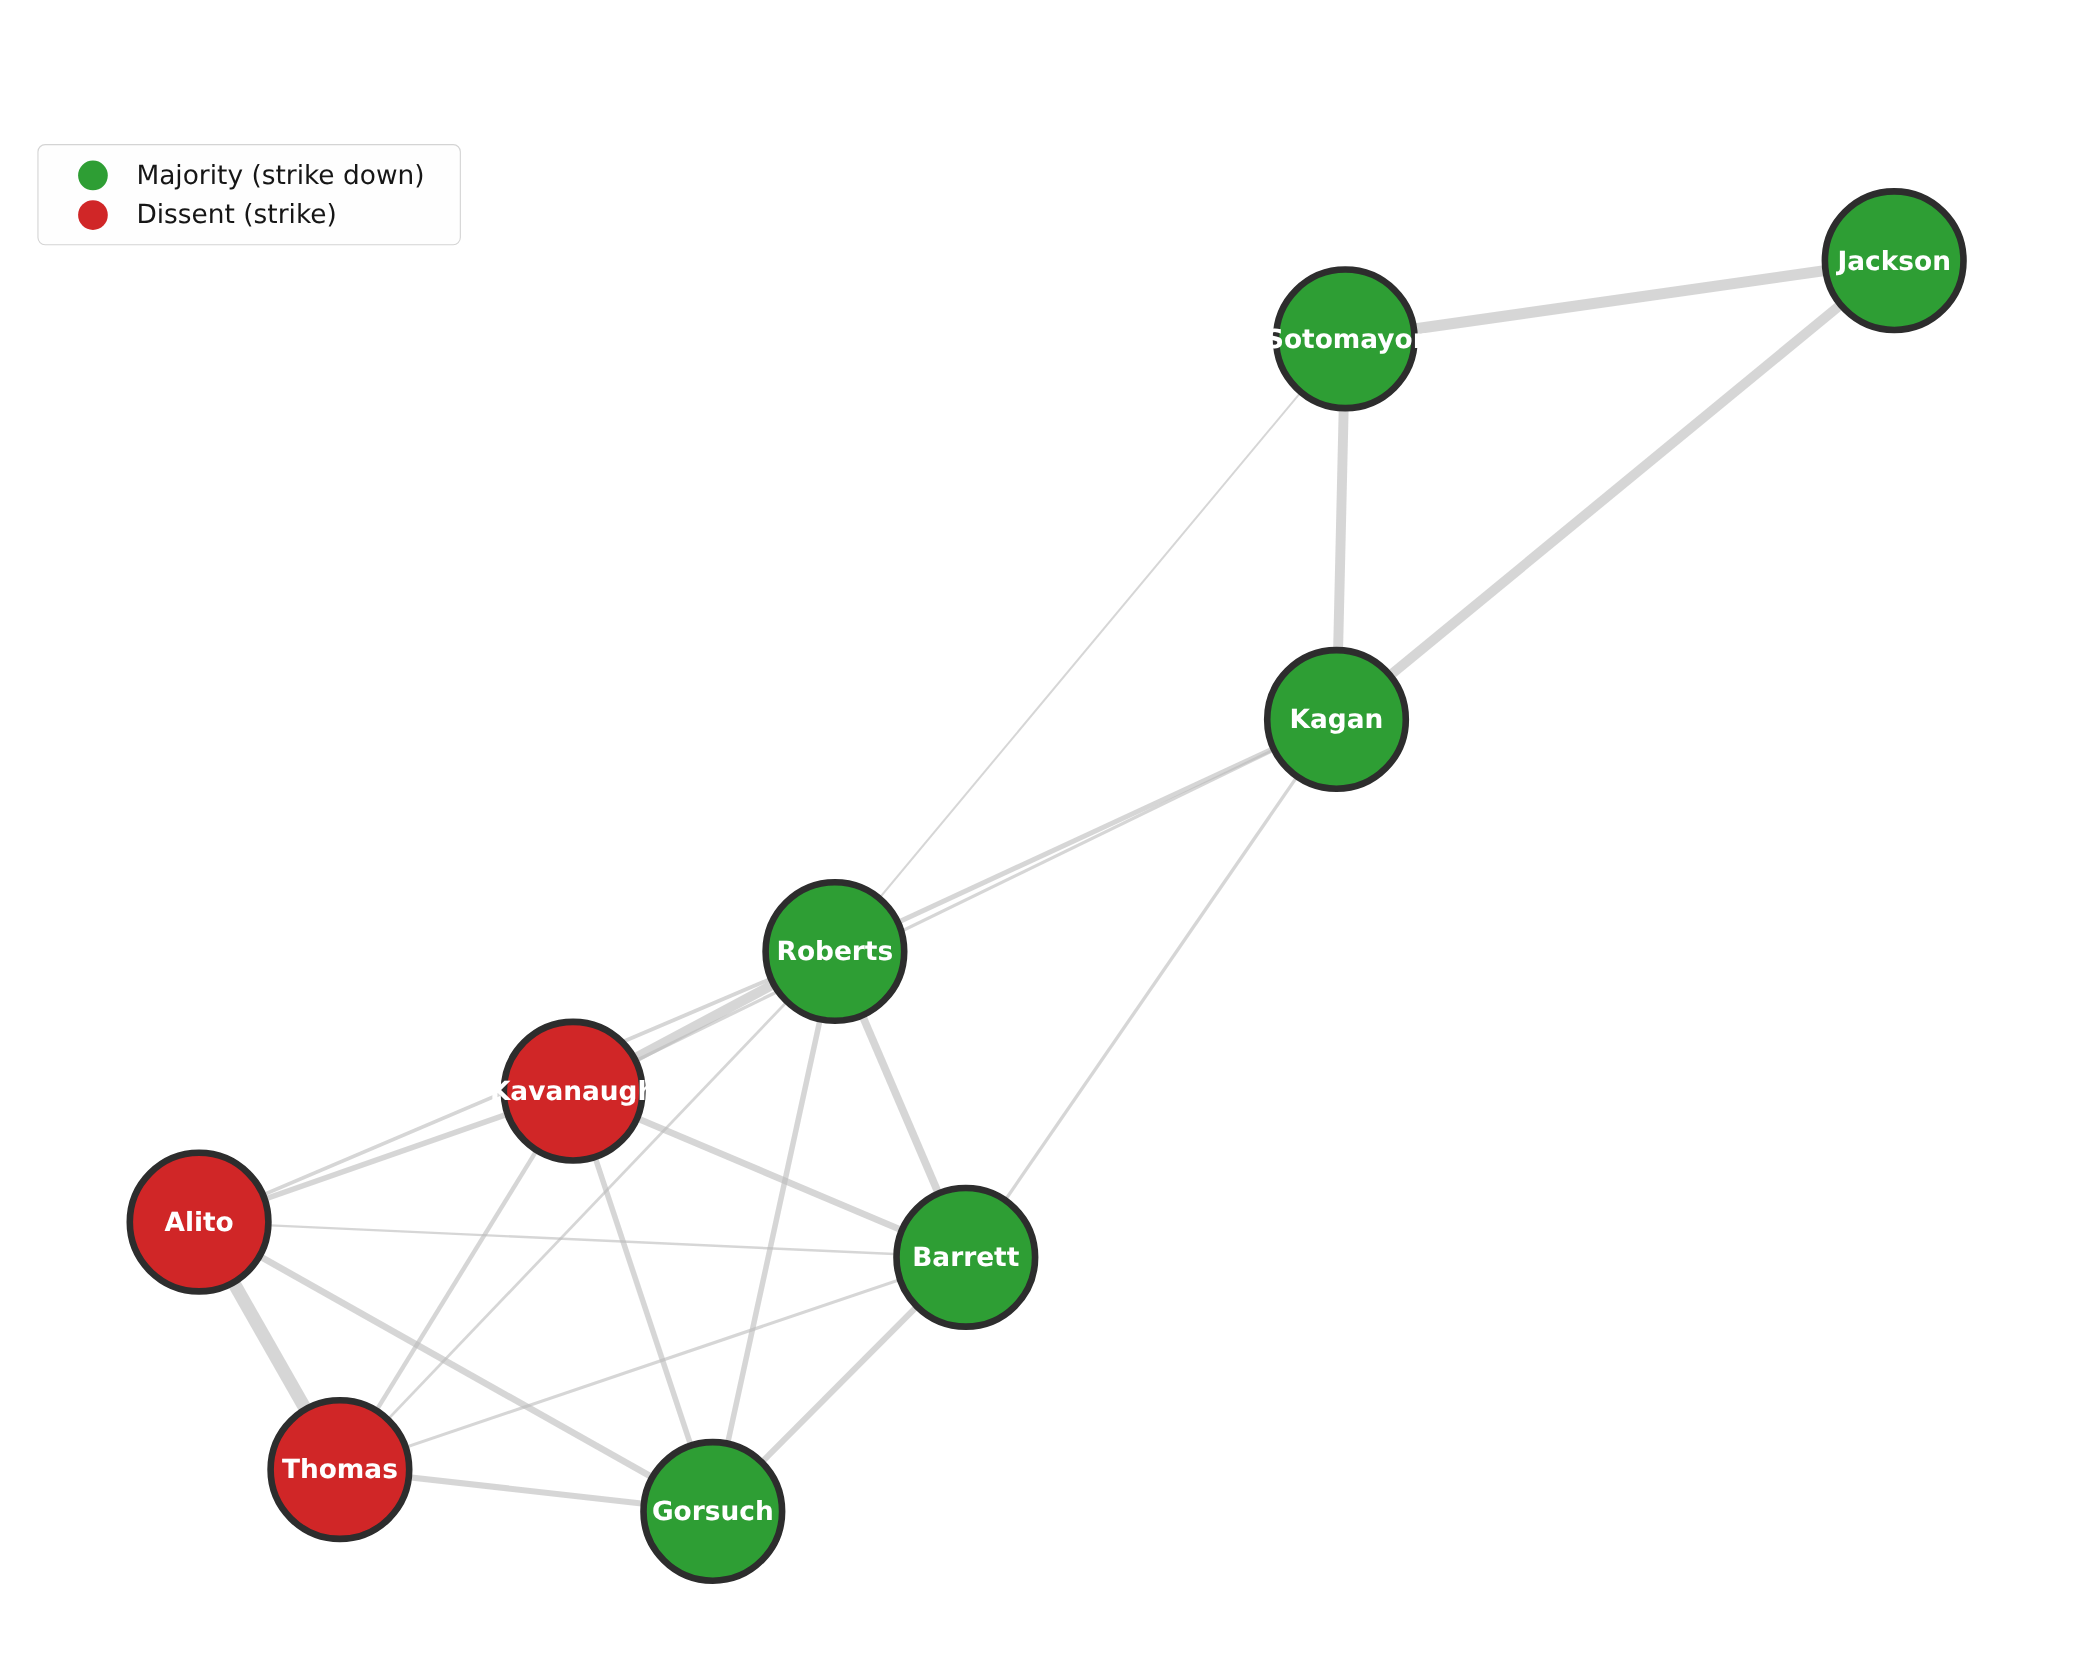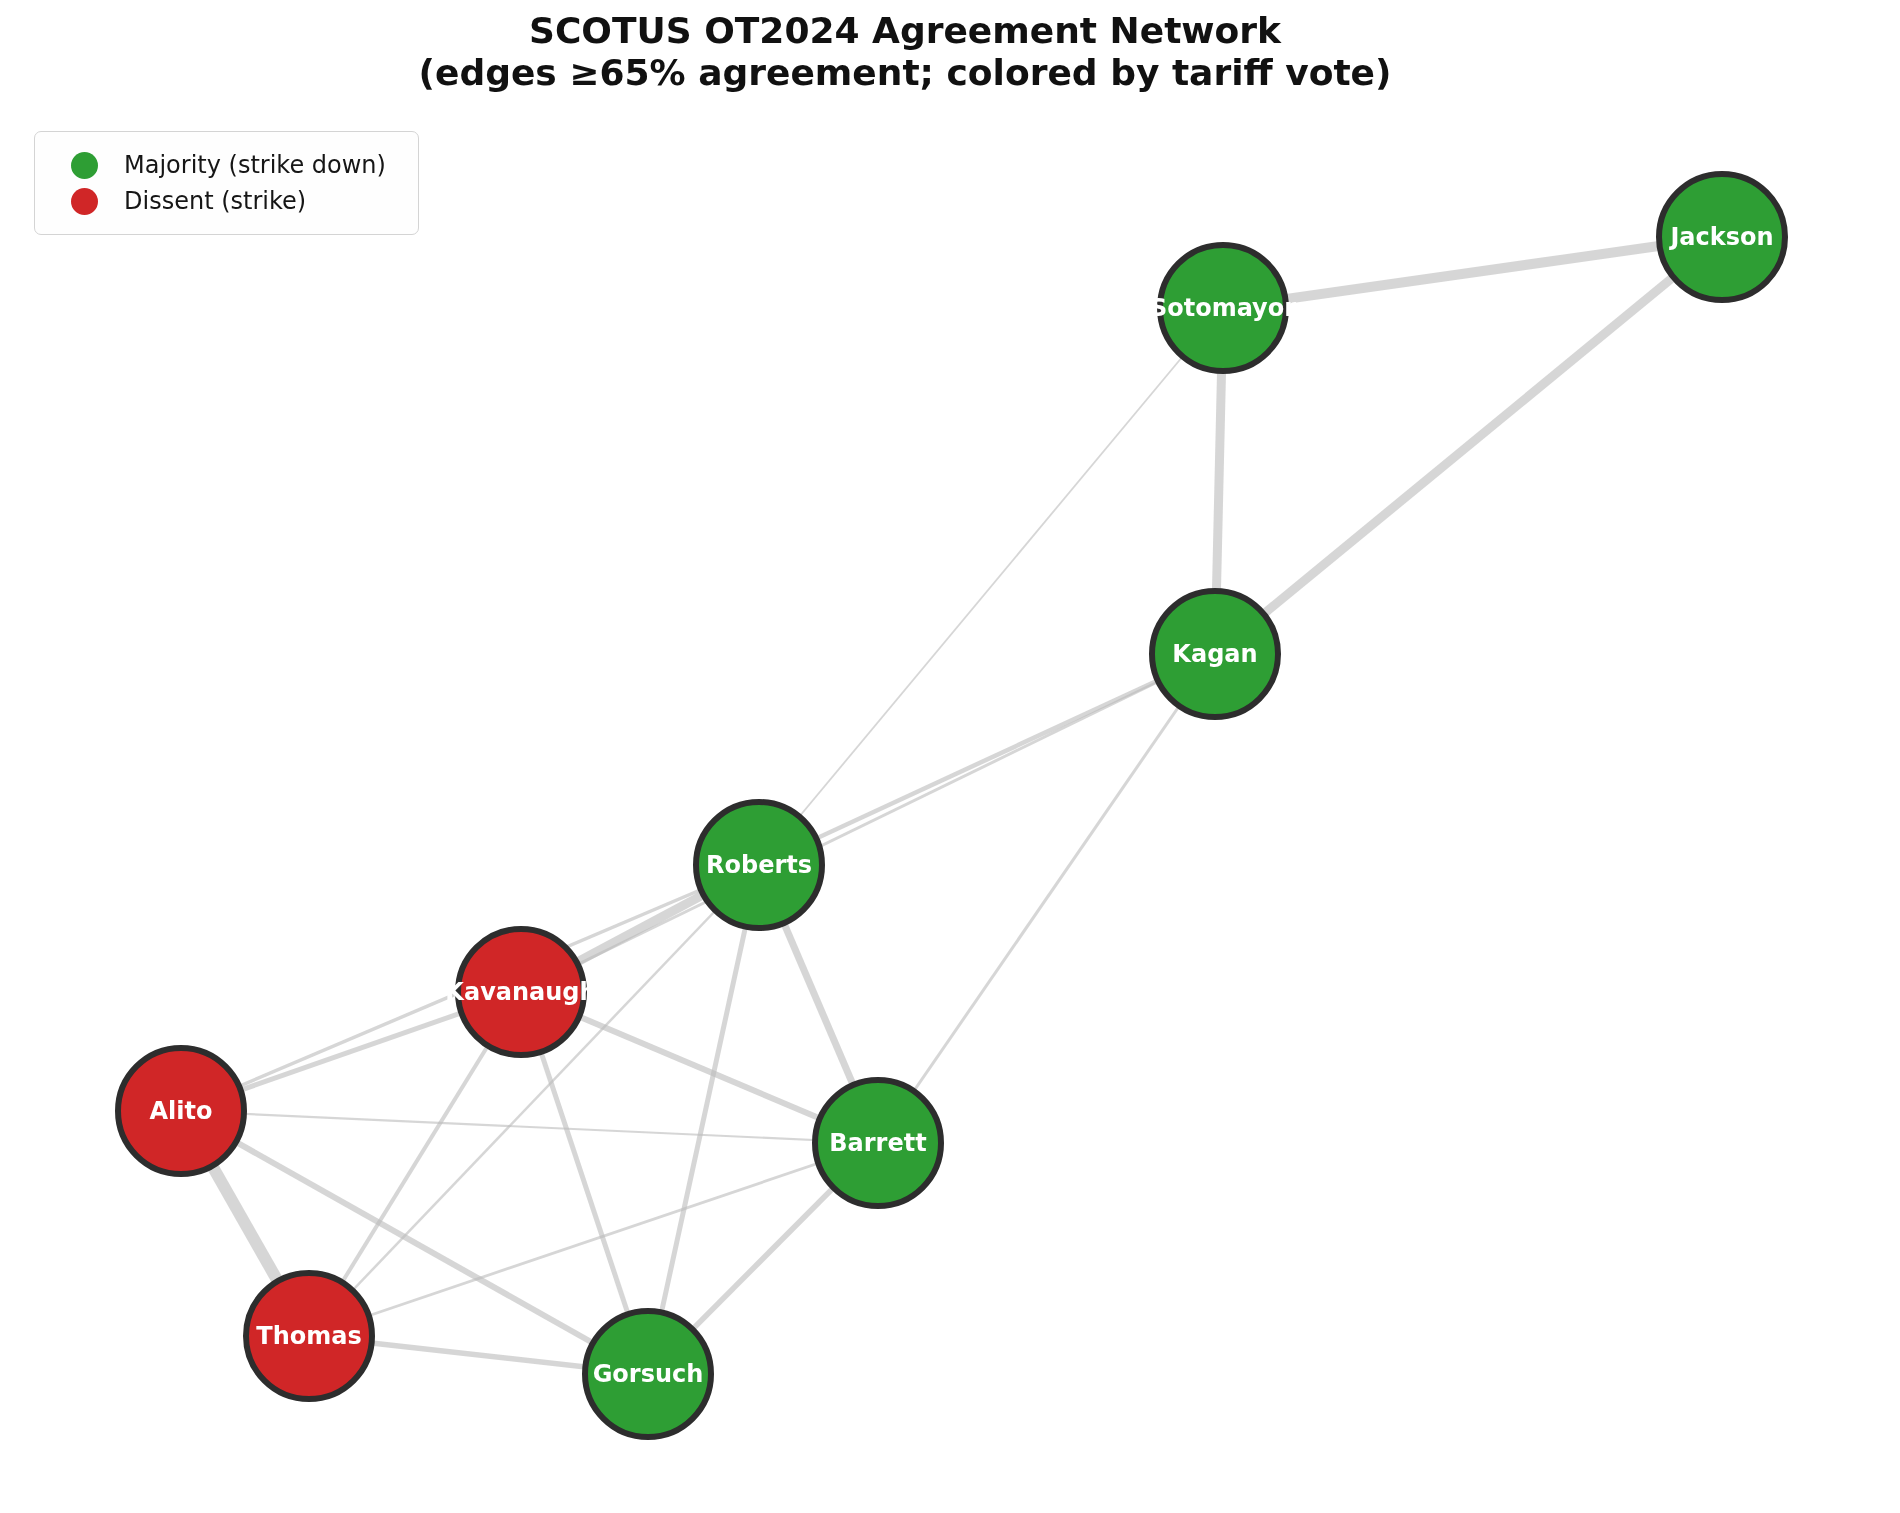--- a/index.html
+++ b/index.html
@@ -29,21 +29,21 @@
   .title-line {
     font-size: 36px;
     font-weight: bold;
     line-height: 1.18;
   }
   .legend {
     position: absolute;
     left: 34px;
     top: 131px;
     width: 385px;
-    height: 104px;
+    height: 92px;
     background: #fefefe;
     border: 1.5px solid #d4d4d4;
     border-radius: 7px;
     box-sizing: border-box;
     display: flex;
     flex-direction: column;
     justify-content: center;
     gap: 8px;
     padding: 6px 14px;
   }
@@ -121,24 +121,20 @@
         <text x="1215" y="654" text-anchor="middle" dominant-baseline="central" class="node-label">Kagan</text>
         <text x="759" y="865" text-anchor="middle" dominant-baseline="central" class="node-label">Roberts</text>
         <text x="521" y="992" text-anchor="middle" dominant-baseline="central" class="node-label">Kavanaugh</text>
         <text x="181" y="1111" text-anchor="middle" dominant-baseline="central" class="node-label">Alito</text>
         <text x="878" y="1143" text-anchor="middle" dominant-baseline="central" class="node-label">Barrett</text>
         <text x="309" y="1336" text-anchor="middle" dominant-baseline="central" class="node-label">Thomas</text>
         <text x="648" y="1374" text-anchor="middle" dominant-baseline="central" class="node-label">Gorsuch</text>
       </g>
   </svg>
 
-  <div class="titles">
-    <div class="title-line">SCOTUS OT2024 Agreement Network</div>
-    <div class="title-line">(edges ≥65% agreement; colored by tariff vote)</div>
-  </div>
 
   <div class="legend">
     <div class="legend-item">
       <span class="legend-marker" style="background: rgb(46, 158, 52);"></span>
       <span class="legend-label">Majority (strike down)</span>
     </div>
     <div class="legend-item">
       <span class="legend-marker" style="background: rgb(208, 38, 39);"></span>
       <span class="legend-label">Dissent (strike)</span>
     </div>

